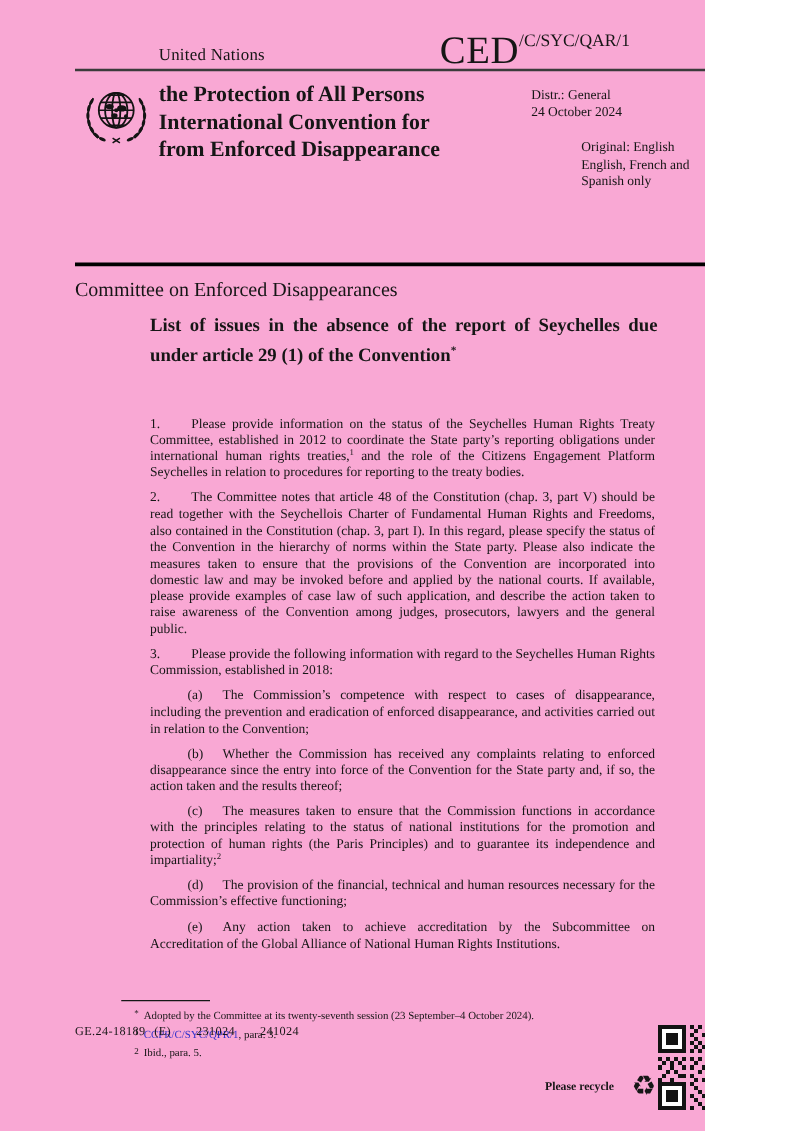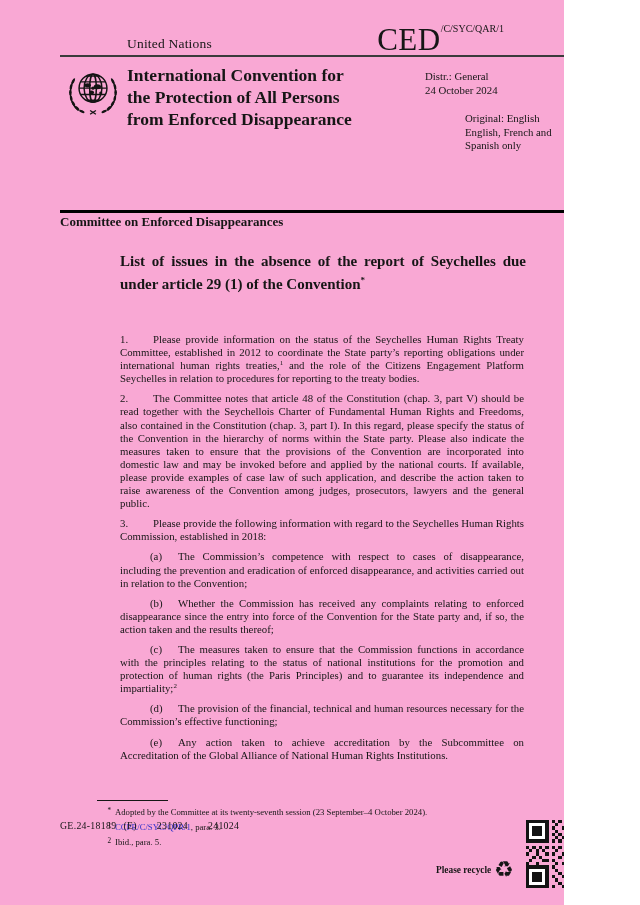--- a/index.html
+++ b/index.html
@@ -2,52 +2,52 @@
 <html><head>
 <meta charset="utf-8">
 <style>
   html,body{margin:0;padding:0;background:#ffffff;}
   .page{
     position:relative; width:564px; height:905px; background:#f9a8d4;
     font-family:"Liberation Serif", serif; color:#161616; overflow:hidden;
   }
   
   .org{position:absolute; left:127px; top:36px; font-size:13.5px; letter-spacing:.2px;}
-  .symbol{position:absolute; right:60px; top:24px; display:flex; align-items:flex-start;}
+  .symbol{position:absolute; right:60px; top:24px; display:flex; align-items:flex-end;}
   .symbol .main{font-size:31px; line-height:1; letter-spacing:.5px;}
-  .symbol .suffix{font-size:10px; line-height:1; padding-bottom:2px;}
+  .symbol .suffix{font-size:14px; line-height:1; padding-bottom:14px;}
   .header-rule{position:absolute; left:60px; top:55px; width:520px; height:2px; background:#3b3b3b;}
   .emblem{position:absolute; left:62px; top:63px; width:62px; height:62px;}
   .conv-title{position:absolute; left:127px; top:64px; font-size:17.5px; font-weight:bold; line-height:22px;}
   .meta{position:absolute; left:425px; top:70px; font-size:10.8px; line-height:13.5px;}
   .meta .block2{margin-top:15px;margin-left:40px;}
   
   .main-rule{position:absolute; left:60px; top:210px; width:520px; height:2.6px; background:#000;}
-  .committee{position:absolute; left:60px; top:214px; font-size:13px; font-weight:bold;}
+  .committee{position:absolute; left:60px; top:224px; font-size:16px; font-weight:normal;}
   .doc-title{position:absolute; left:120px; top:252px; width:406px; font-size:15px; font-weight:bold; line-height:19px;}
   .doc-title .l1{text-align:justify; text-align-last:justify;}
   .doc-title sup{font-size:9px;}
   .section{position:absolute; left:90px; top:306px; font-size:15.5px; font-weight:bold;}
   .section .snum{display:inline-block; width:30px;}
   .body{position:absolute; left:120px; top:333px; width:404px; font-size:10.8px; line-height:13.1px; text-align:justify;}
   .body p{margin:0 0 7px 0;}
   .pnum{display:inline-block; width:33px;}
   .sub{text-indent:30px;}
   .plet{display:inline-block; width:28px; text-indent:0;}
   .fnref{font-size:7px; vertical-align:4px; line-height:0;}
   
   .fnsep{position:absolute; left:97px; top:800px; width:71px; border-top:1.3px solid #161616;}
   .footnotes{position:absolute; left:97px; top:806px; width:440px; font-size:8.7px; line-height:13.8px;}
   .fnmark{display:inline-block; width:14px; text-align:right; margin-right:4px; font-size:7.2px; position:relative; top:-2px;}
   .fnlink{color:#3333cc; text-decoration:none; cursor:pointer;}
   
   .ge{position:absolute; left:60px; top:820px; font-size:9.8px; letter-spacing:.3px;}
   .ge .gap-s{margin-left:7px;}
   .ge .gap-l{margin-left:20px;}
-  .recycle{position:absolute; left:436px; top:857px; display:flex; align-items:center; gap:3px; height:26px;}
+  .recycle{position:absolute; left:436px; top:857px; display:flex; align-items:center; gap:14px; height:26px;}
   .recycle .lbl{font-size:9.4px; font-weight:bold;}
   .recycle .glyph{font-family:"DejaVu Sans", sans-serif; font-size:22px; line-height:1; font-weight:normal;}
   .qr{position:absolute; left:526px; top:820px; width:68px; height:68px;}
   .qr svg{display:block; shape-rendering:crispEdges;}
 </style>
 </head>
 <body>
 
 <div class="page">
 
@@ -105,22 +105,22 @@
         <ellipse cx="43.5" cy="50" rx="3" ry="1.3" transform="rotate(-24 43.5 50)"></ellipse>
       </g>
       <g stroke="#141414" stroke-width="1.3">
         <line x1="29" y1="49" x2="35" y2="53"></line>
         <line x1="35" y1="49" x2="29" y2="53"></line>
       </g>
     </svg>
   </div>
 
   <div class="conv-title">
+    <div>the Protection of All Persons</div>
     <div>International Convention for</div>
-    <div>the Protection of All Persons</div>
     <div>from Enforced Disappearance</div>
   </div>
 
   <div class="meta">
     <div>Distr.: General</div>
     <div>24 October 2024</div>
     <div class="block2">
       <div>Original: English</div>
       <div>English, French and Spanish only</div>
     </div>

